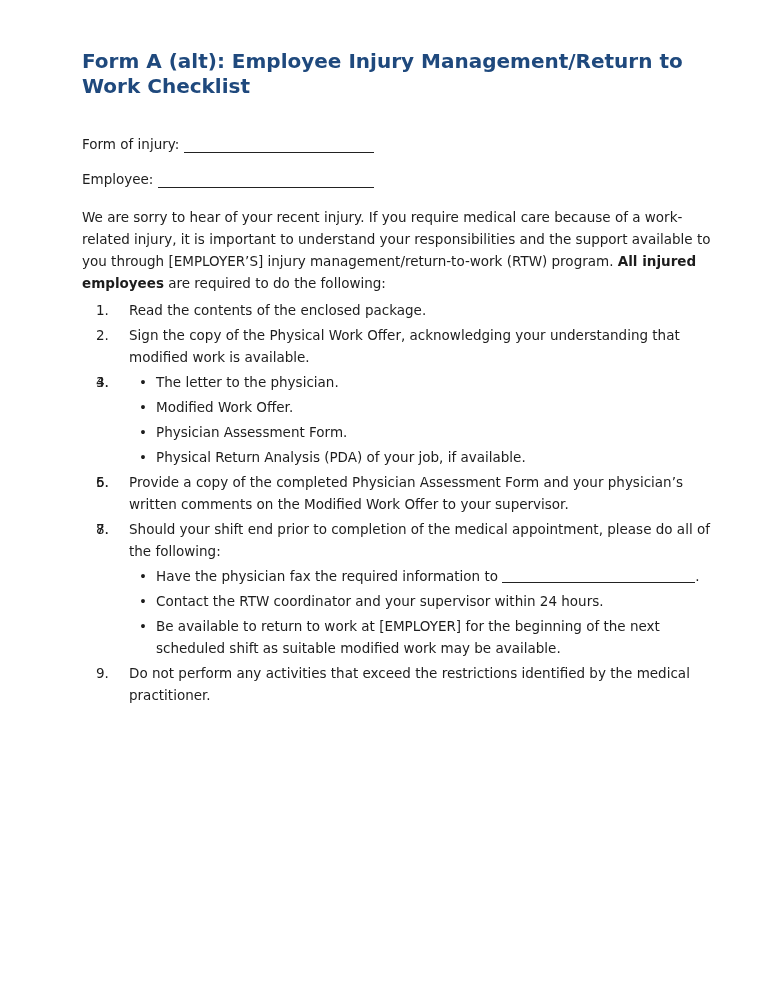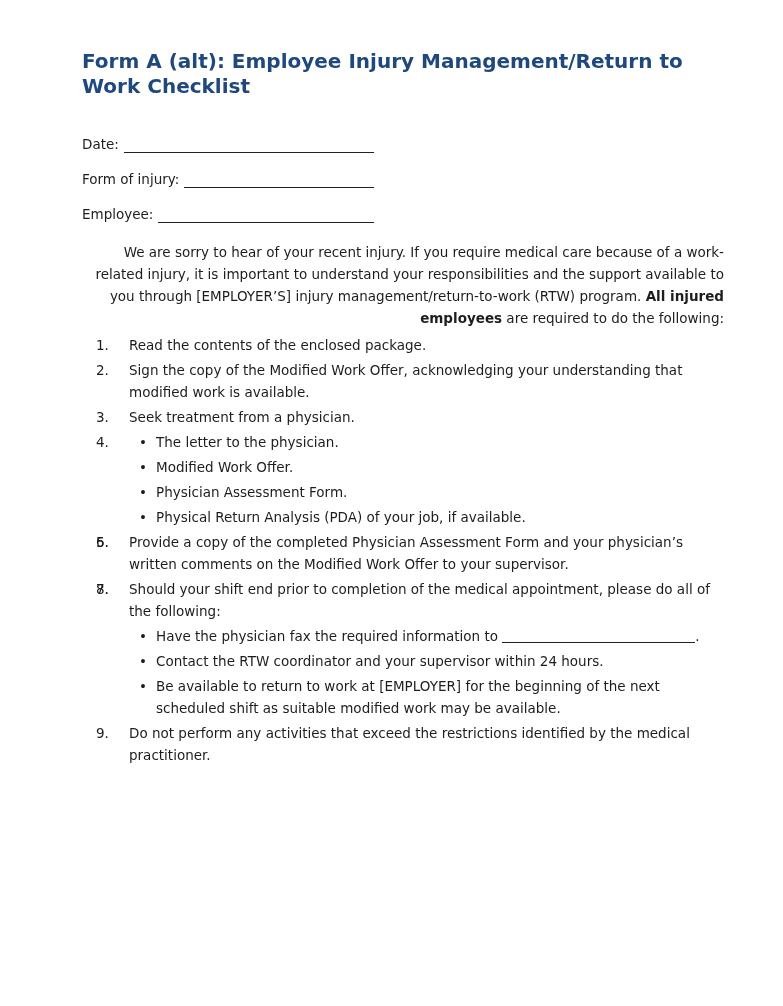--- a/index.html
+++ b/index.html
@@ -25,21 +25,21 @@
   }
   .fields { margin-top: 34px; }
   .field-row { display: flex; width: 292px; height: 22px; margin-bottom: 13px; }
   .field-label { flex: 0 0 auto; white-space: nowrap; }
   .blank-line {
     flex: 1 1 auto;
     margin-left: 5px;
     margin-bottom: 2px;
     border-bottom: 1.4px solid #222222;
   }
-  .intro { margin: 16px 0 5px 0; max-width: 642px; text-align: right; }
+  .intro { margin: 16px 0 5px 0; max-width: 642px; }
   .intro b { font-weight: bold; }
   .list { max-width: 648px; }
   .li { position: relative; padding-left: 47px; margin-bottom: 3px; }
   .num { position: absolute; left: 14px; top: 0; }
   .subs { margin-top: 3px; }
   .bl { position: relative; padding-left: 27px; margin-bottom: 3px; }
   .subs .bl:last-child { margin-bottom: 0; }
   .dot { position: absolute; left: 10px; top: 0; }
   .inline-blank {
     display: inline-block;
@@ -51,50 +51,45 @@
 </style>
 </head>
 <body>
 
 <div class="page">
 
   <h1 class="title">Form A (alt): Employee Injury Management/Return to Work Checklist</h1>
 
   <div class="fields">
     <div class="field-row">
-      <span class="field-label">Date:</span>
-      <span class="blank-line"></span>
-    </div>
-    <div class="field-row">
       <span class="field-label">Form of injury:</span>
       <span class="blank-line"></span>
     </div>
     <div class="field-row">
       <span class="field-label">Employee:</span>
       <span class="blank-line"></span>
     </div>
   </div>
 
   <p class="intro"><span>We are sorry to hear of your recent injury. If you require medical care because of a work-related injury, it is important to understand your responsibilities and the support available to you through [EMPLOYER’S] injury management/return-to-work (RTW) program. </span><b>All injured employees</b><span> are required to do the following:</span></p>
 
   <div class="list">
 
     <div class="li">
       <span class="num">1.</span>
       <span>Read the contents of the enclosed package.</span>
     </div>
 
     <div class="li">
       <span class="num">2.</span>
-      <span>Sign the copy of the Modified Work Offer, acknowledging your understanding that modified work is available.</span>
+      <span>Sign the copy of the Physical Work Offer, acknowledging your understanding that modified work is available.</span>
     </div>
 
     <div class="li">
       <span class="num">3.</span>
-      <span>Seek treatment from a physician.</span>
     </div>
 
     <div class="li">
       <span class="num">4.</span>
       <div class="subs">
         <div class="bl">
           <span class="dot">•</span>
           <span>The letter to the physician.</span>
         </div>
         <div class="bl">

